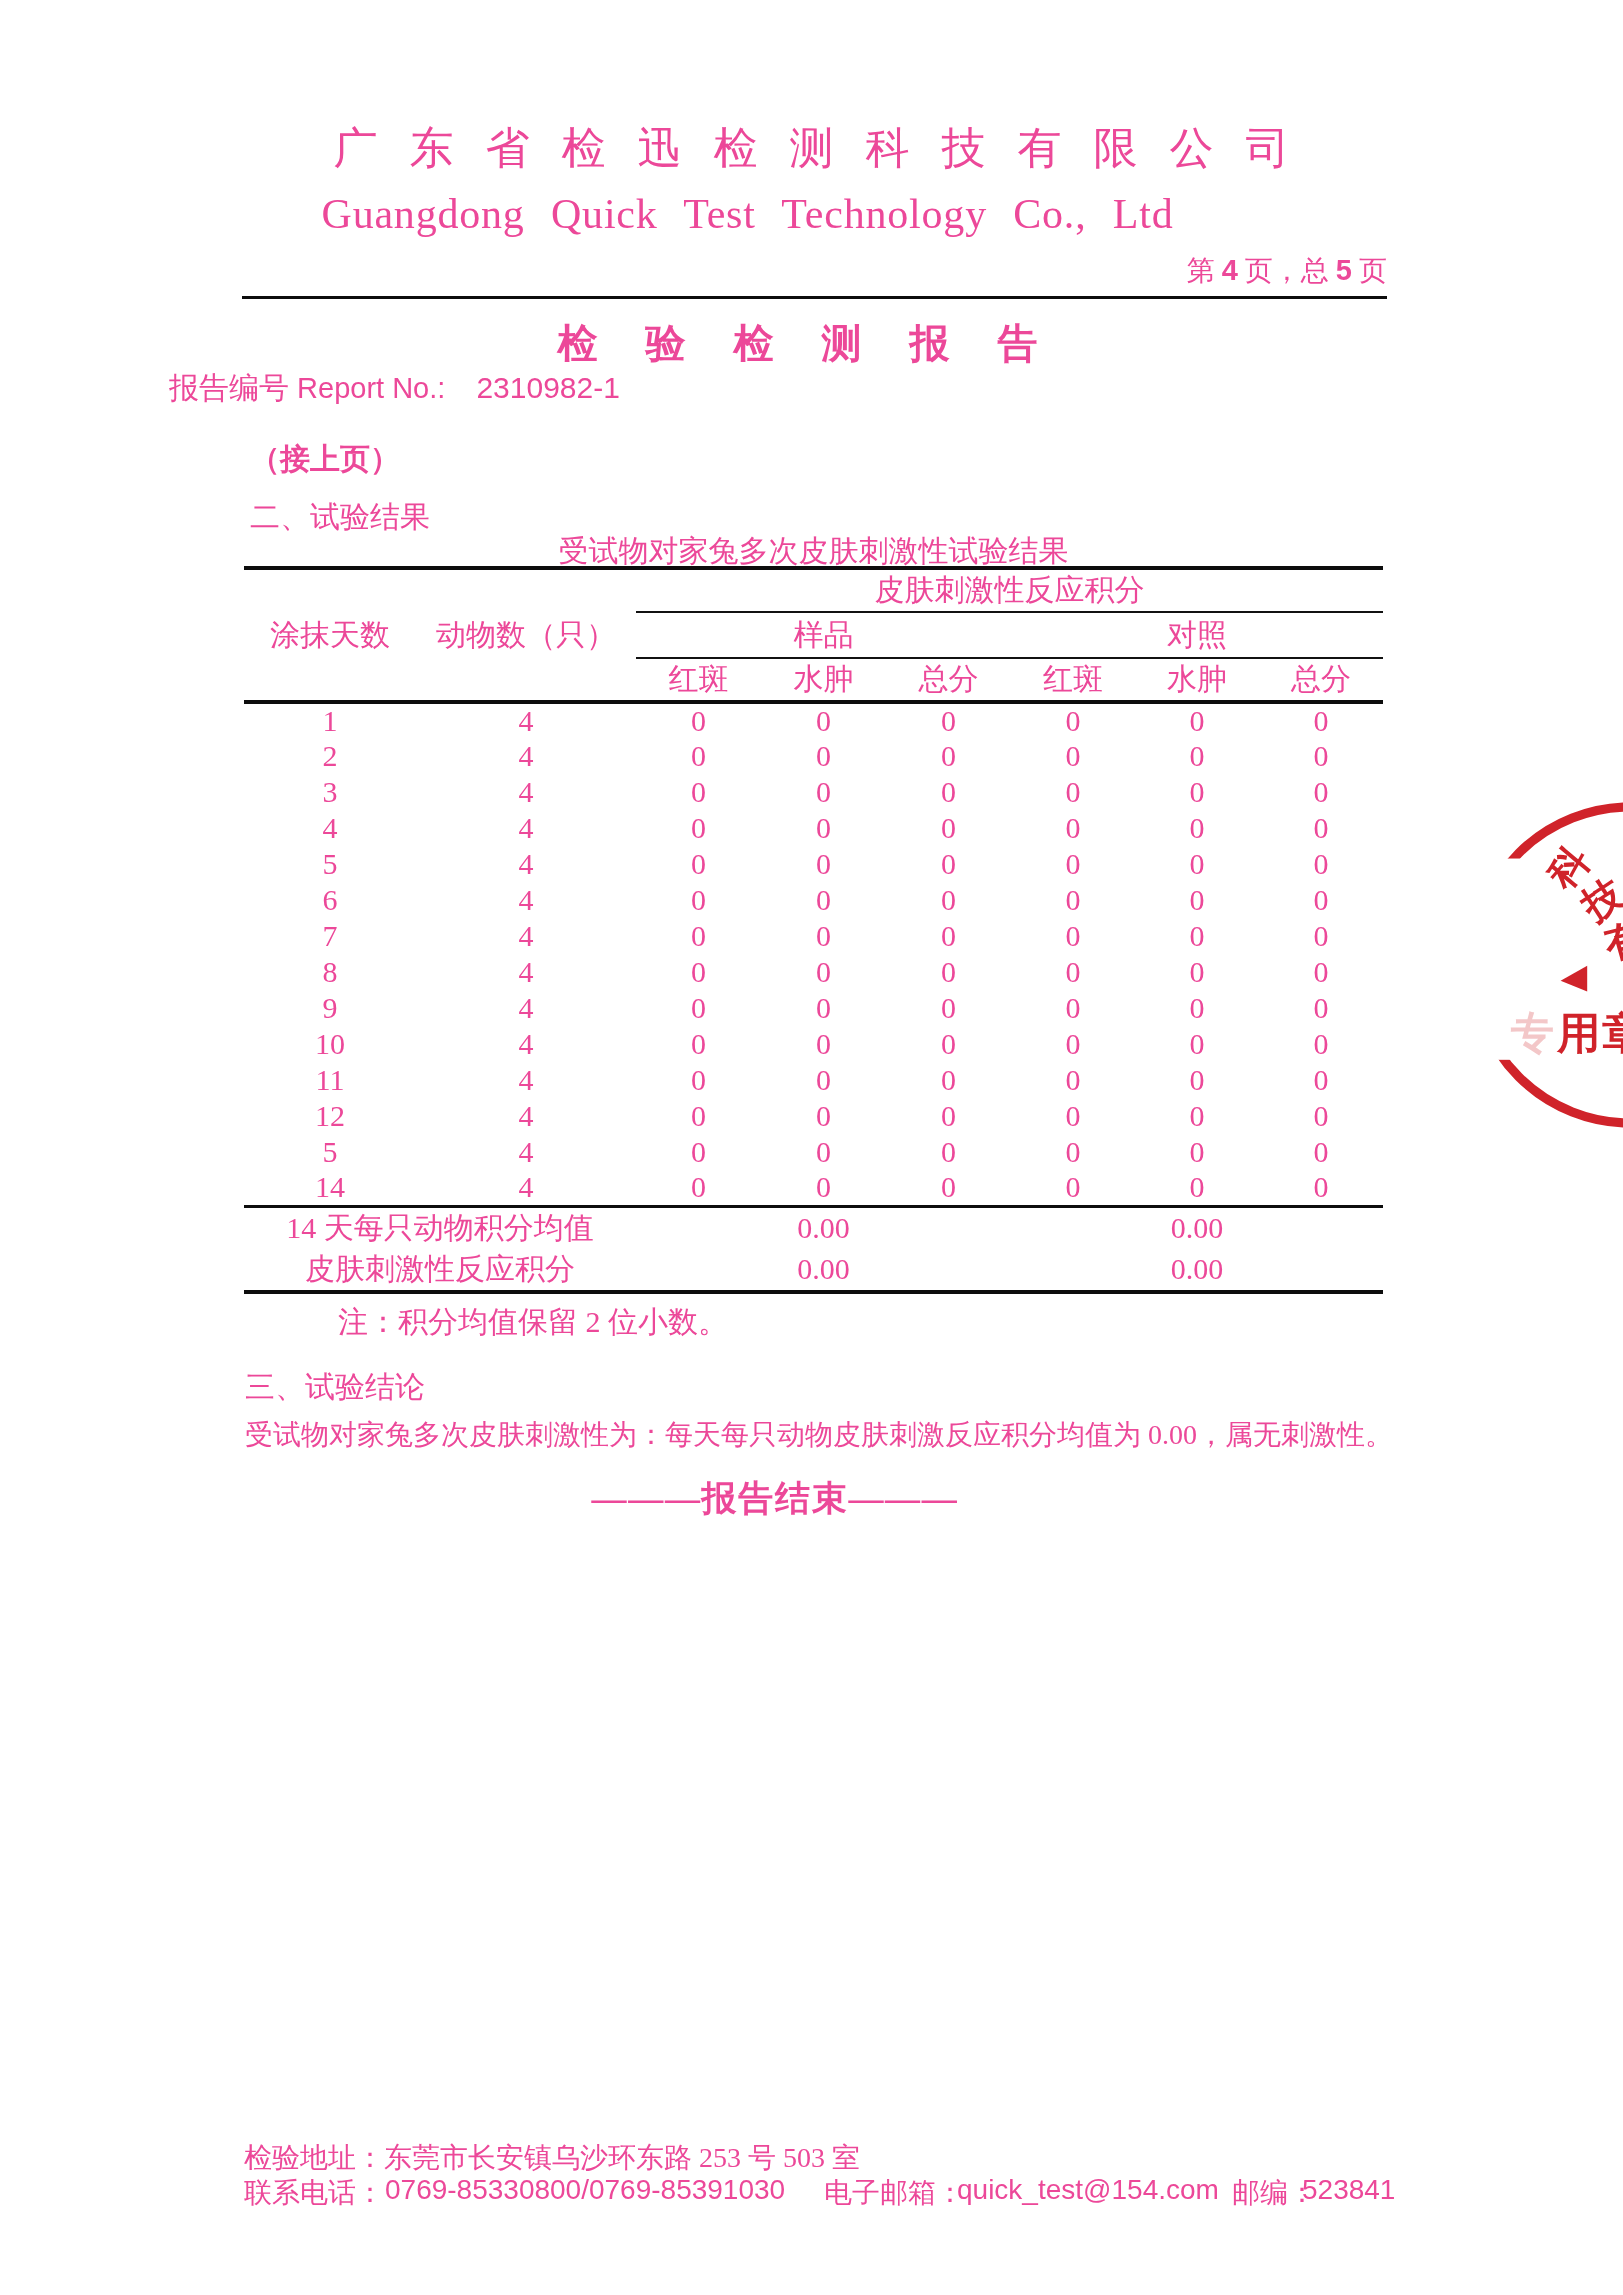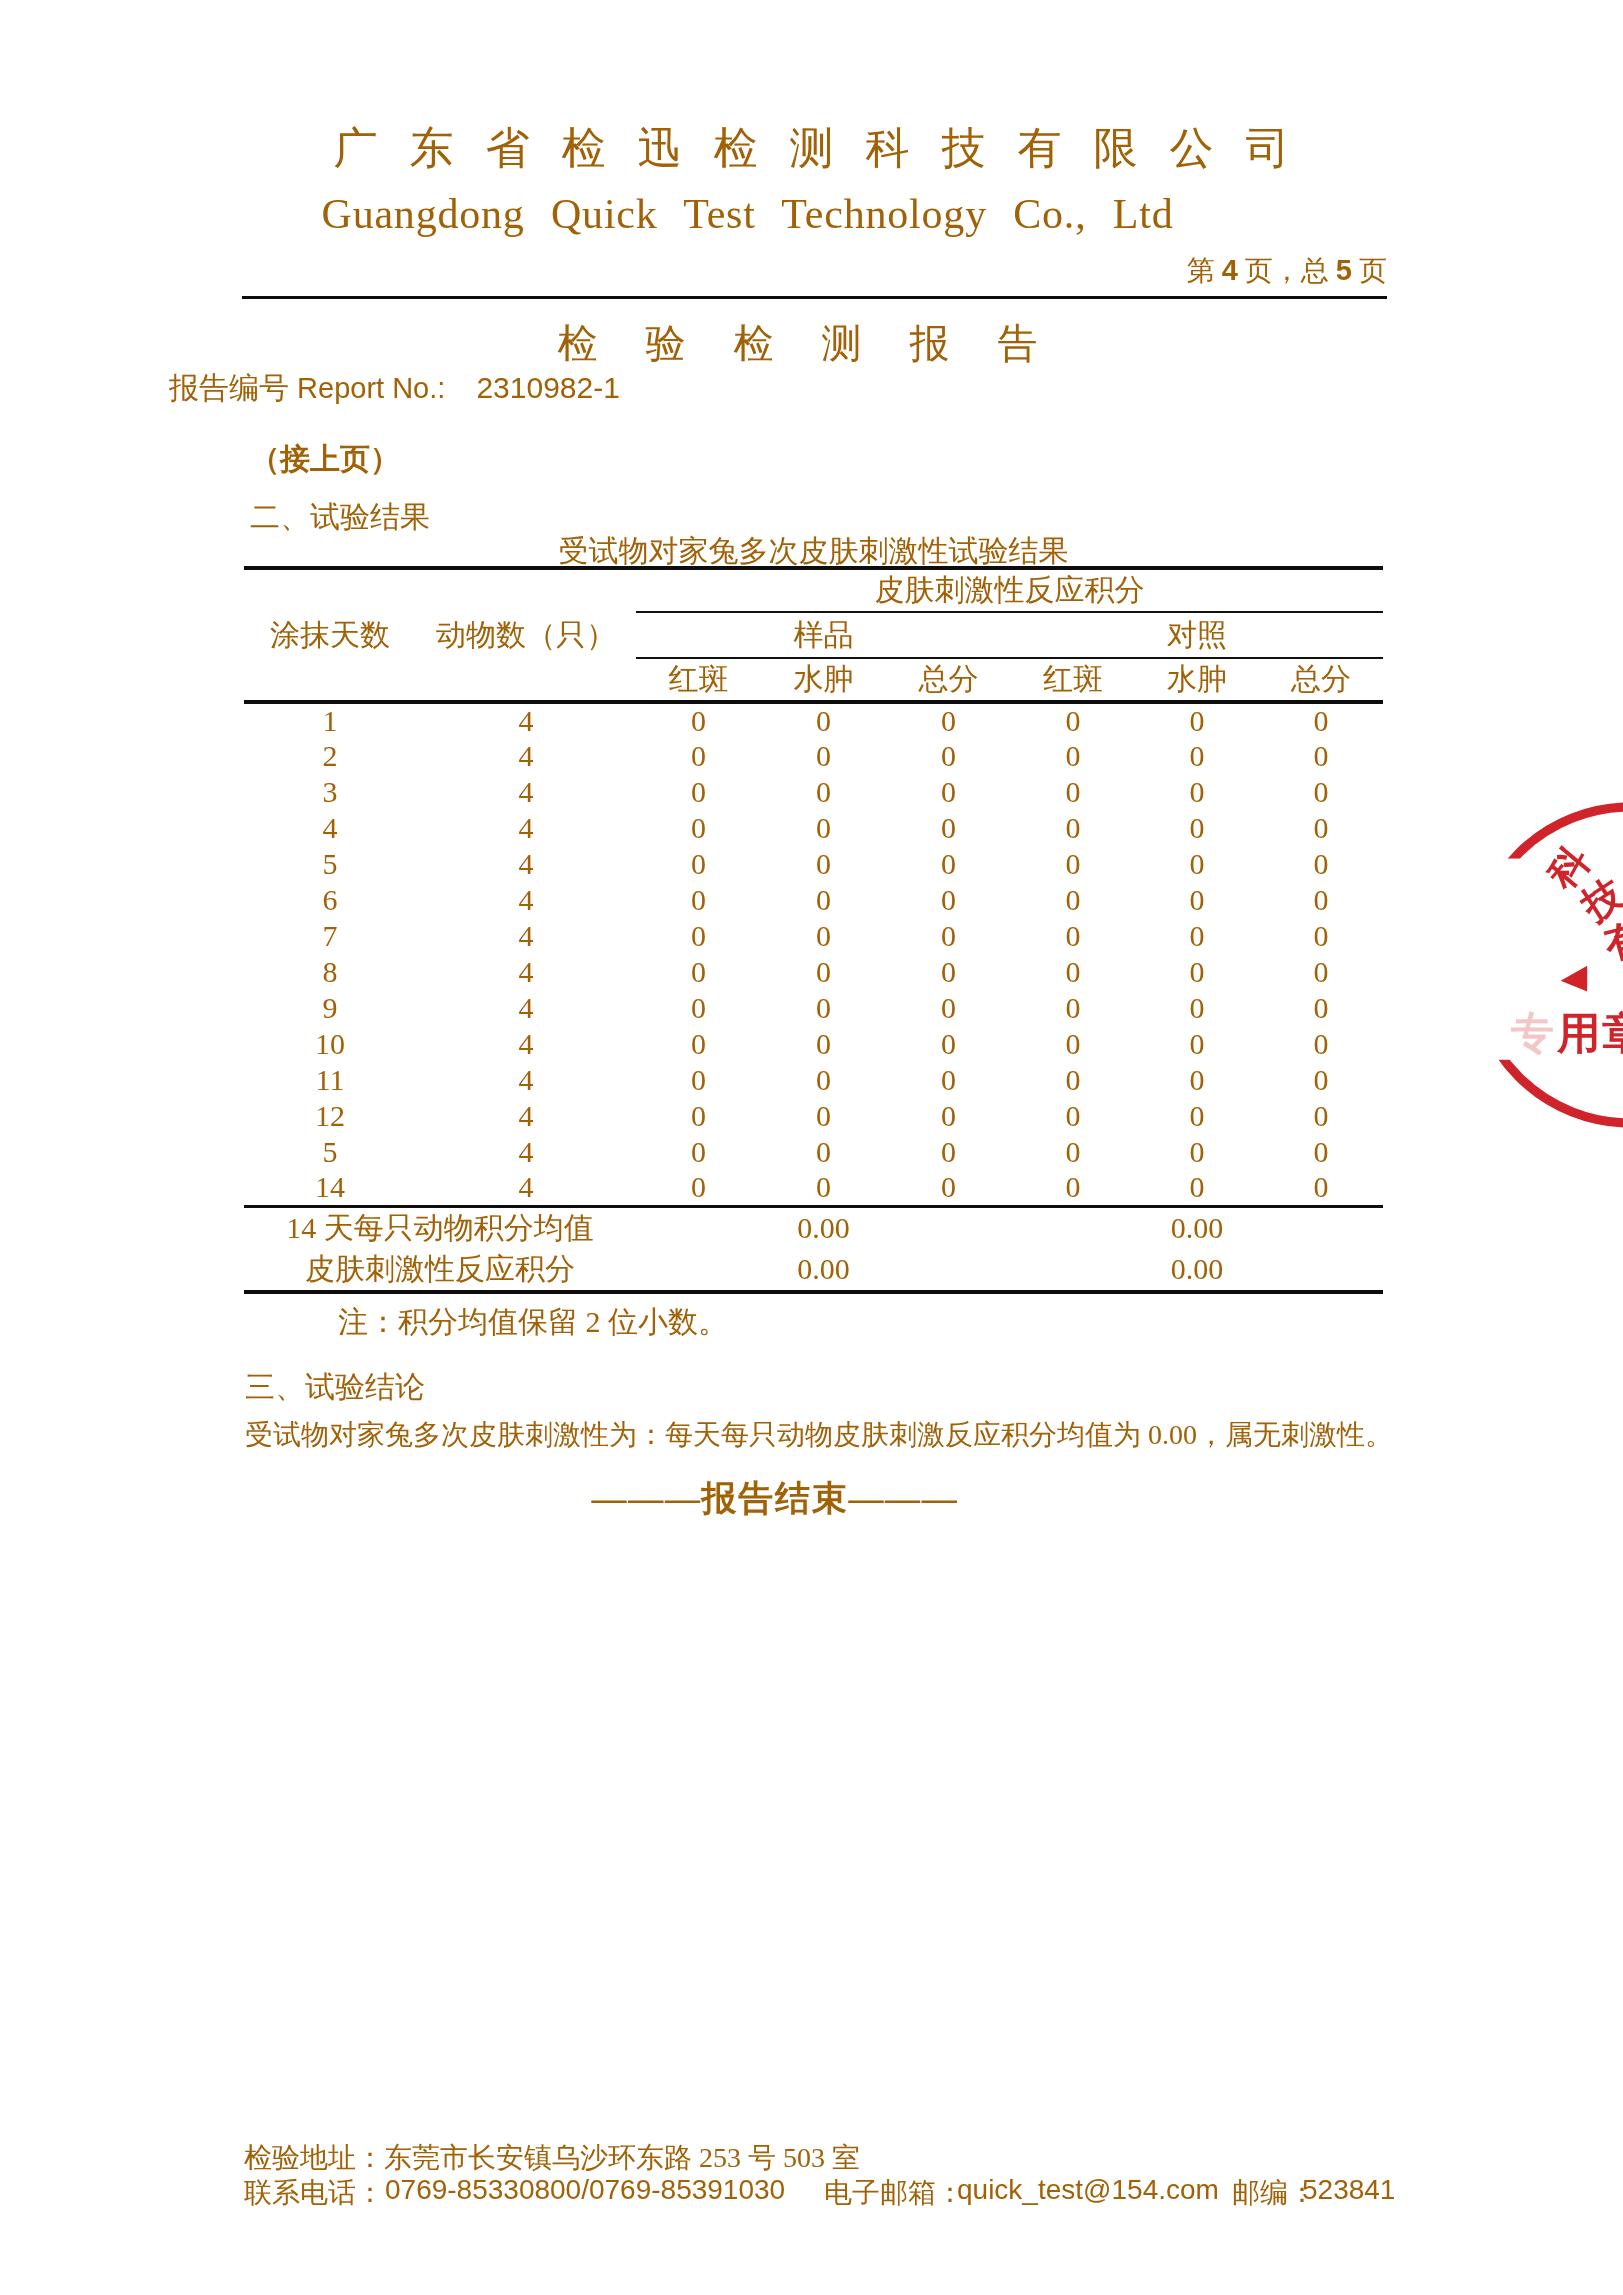--- a/index.html
+++ b/index.html
@@ -2,21 +2,21 @@
 <html style="font-size:13.3px"><head>
 <meta charset="utf-8">
 <style>
   * { margin:0; padding:0; box-sizing:border-box; }
   body { margin:0; background:#888; }
   .page {
     position:relative;
     width:1623px; height:2295px;
     background:#ffffff;
     overflow:hidden;
-    color:#a16207;
+    color:#ec4899;
     font-family:"Liberation Serif","DejaVu Serif",serif;
   }
   .abs { position:absolute; }
   .sans { font-family:"Liberation Sans","DejaVu Sans",sans-serif; }
 
   .company-cn {
     top:119px; left:0; width:1623px;
     text-align:center;
     font-size:44px; letter-spacing:32px; text-indent:32px;
     white-space:nowrap;
@@ -33,21 +33,21 @@
     font-size:28px; white-space:pre;
   }
   .page-info b { font-family:"Liberation Sans","DejaVu Sans",sans-serif; font-size:29px; }
   .header-rule {
     top:296px; left:242px; width:1145px; height:3.3px;
     background:#0d0d0d;
   }
   .doc-title {
     top:316px; left:0; width:1595px;
     text-align:center;
-    font-size:40px; font-weight:normal;
+    font-size:40px; font-weight:bold;
     letter-spacing:48px; text-indent:48px;
     white-space:nowrap;
   }
   .report-no { top:368px; left:169px; font-size:30px; white-space:pre; }
   .report-no .latin { font-size:29px; }
   .report-no .val { margin-left:23px; }
   .continuation { top:439px; left:250px; font-size:30px; font-weight:bold; }
   .section-heading { font-size:30px; }
   .sec2 { top:497px; left:250px;text-align:right; }
   .sec3 { top:1367px; left:245px; }

